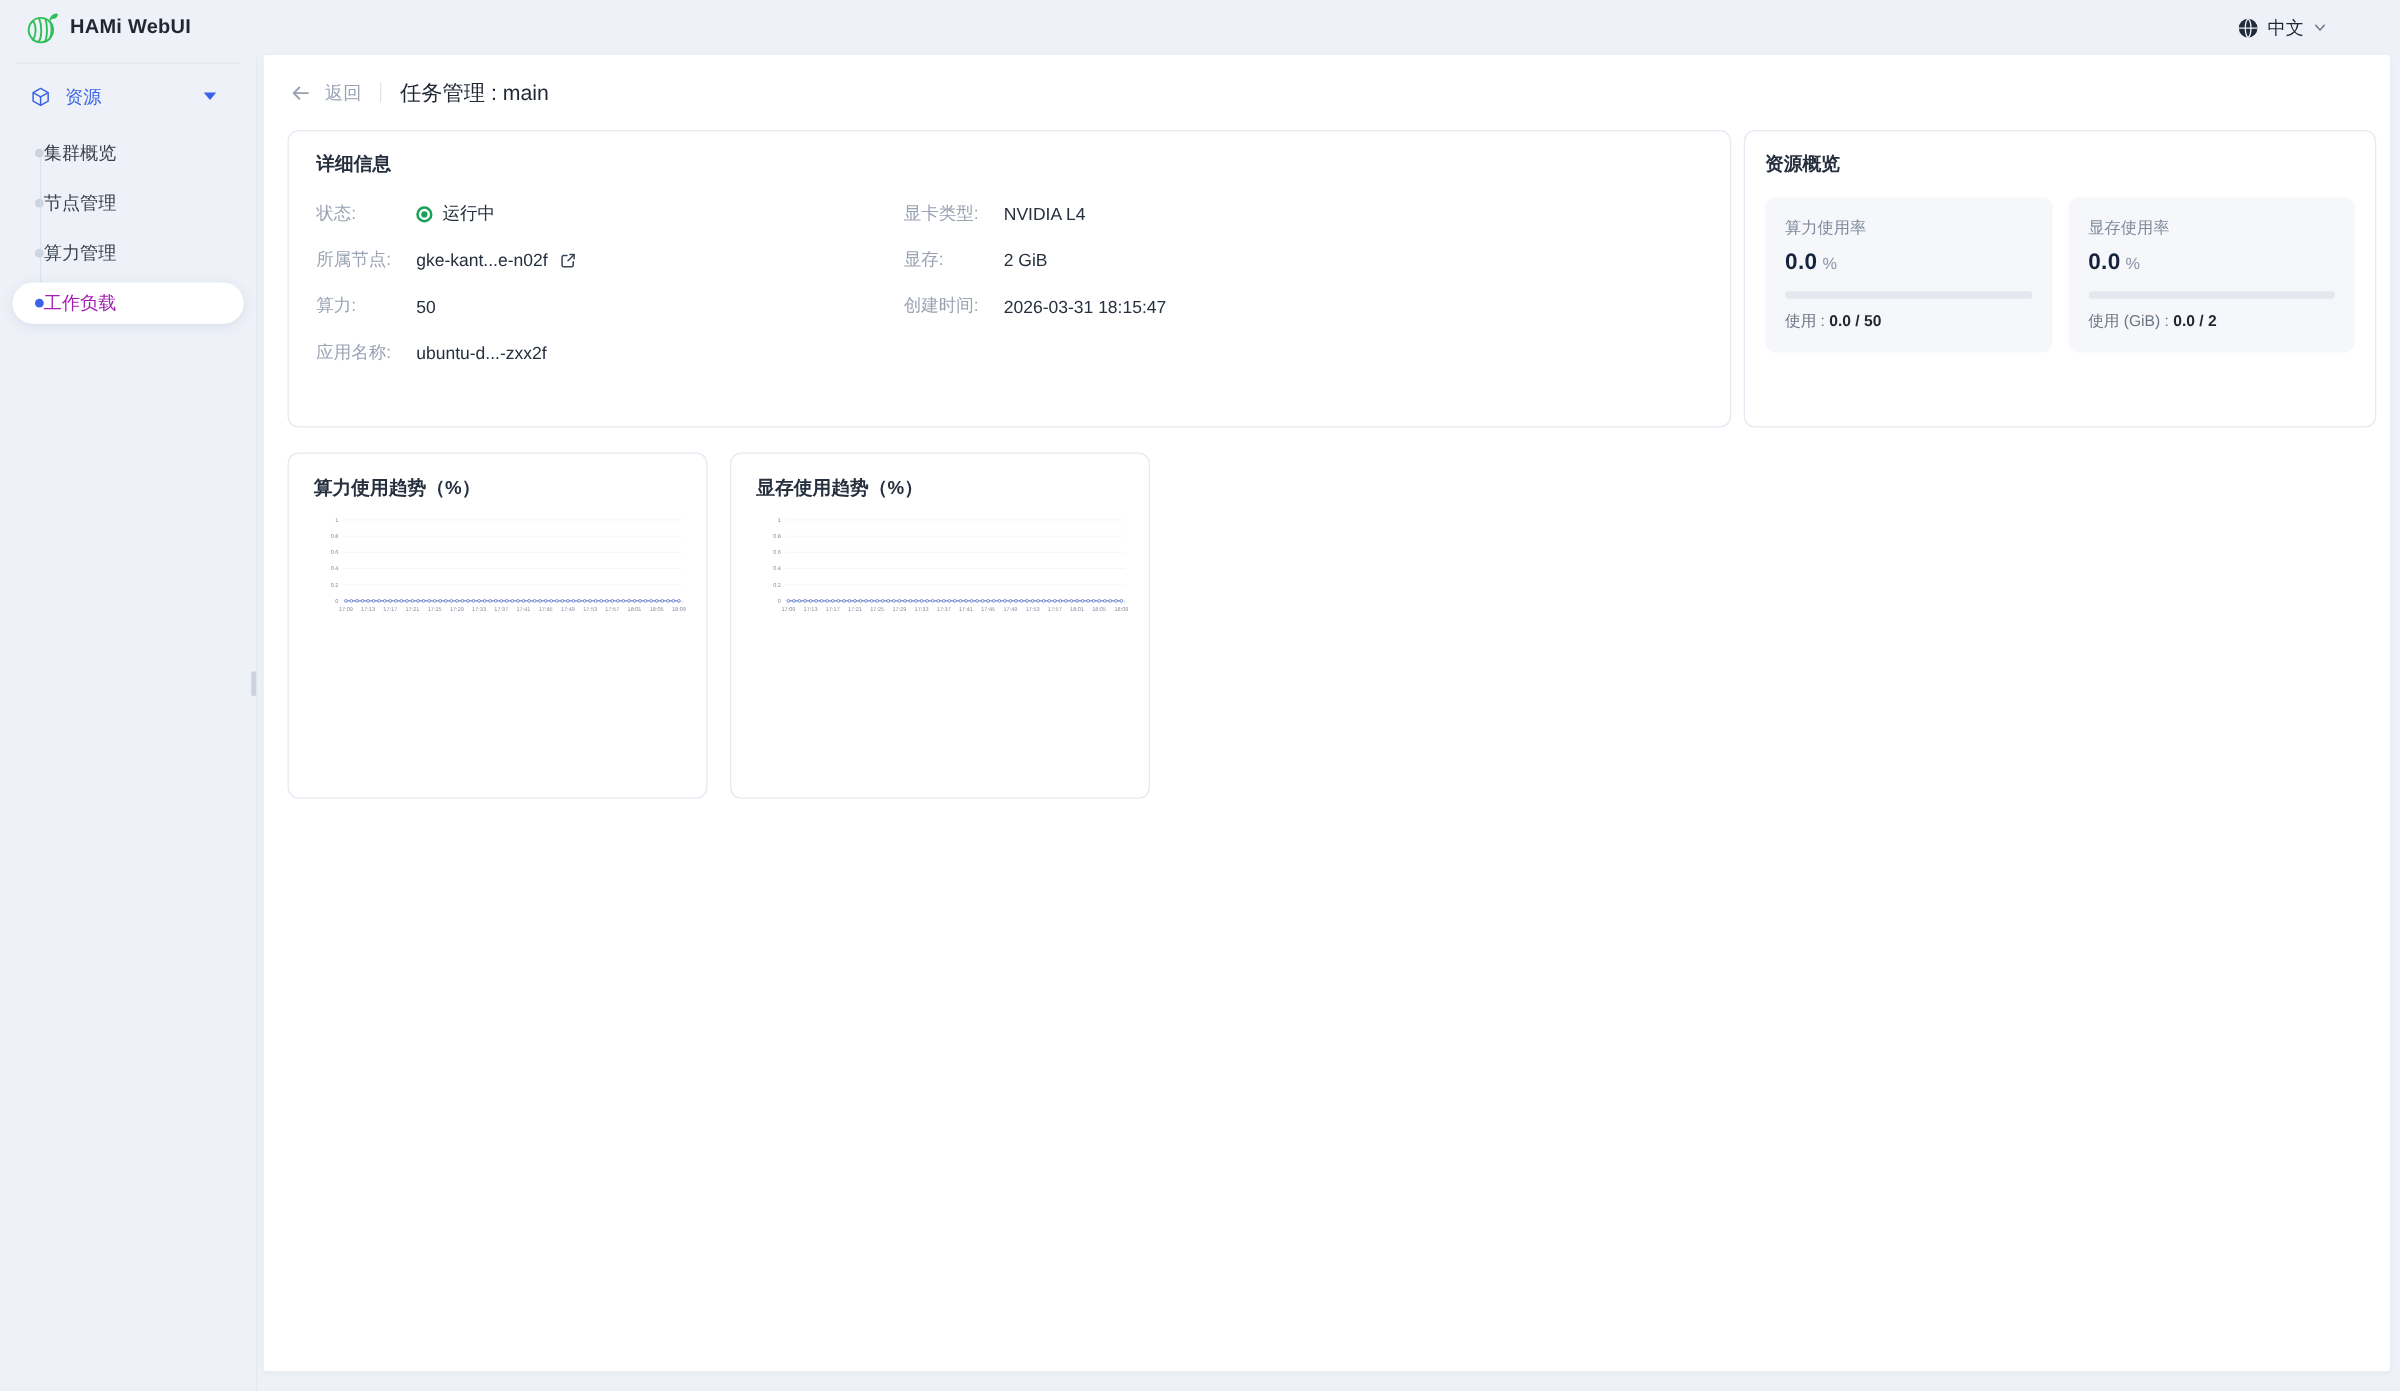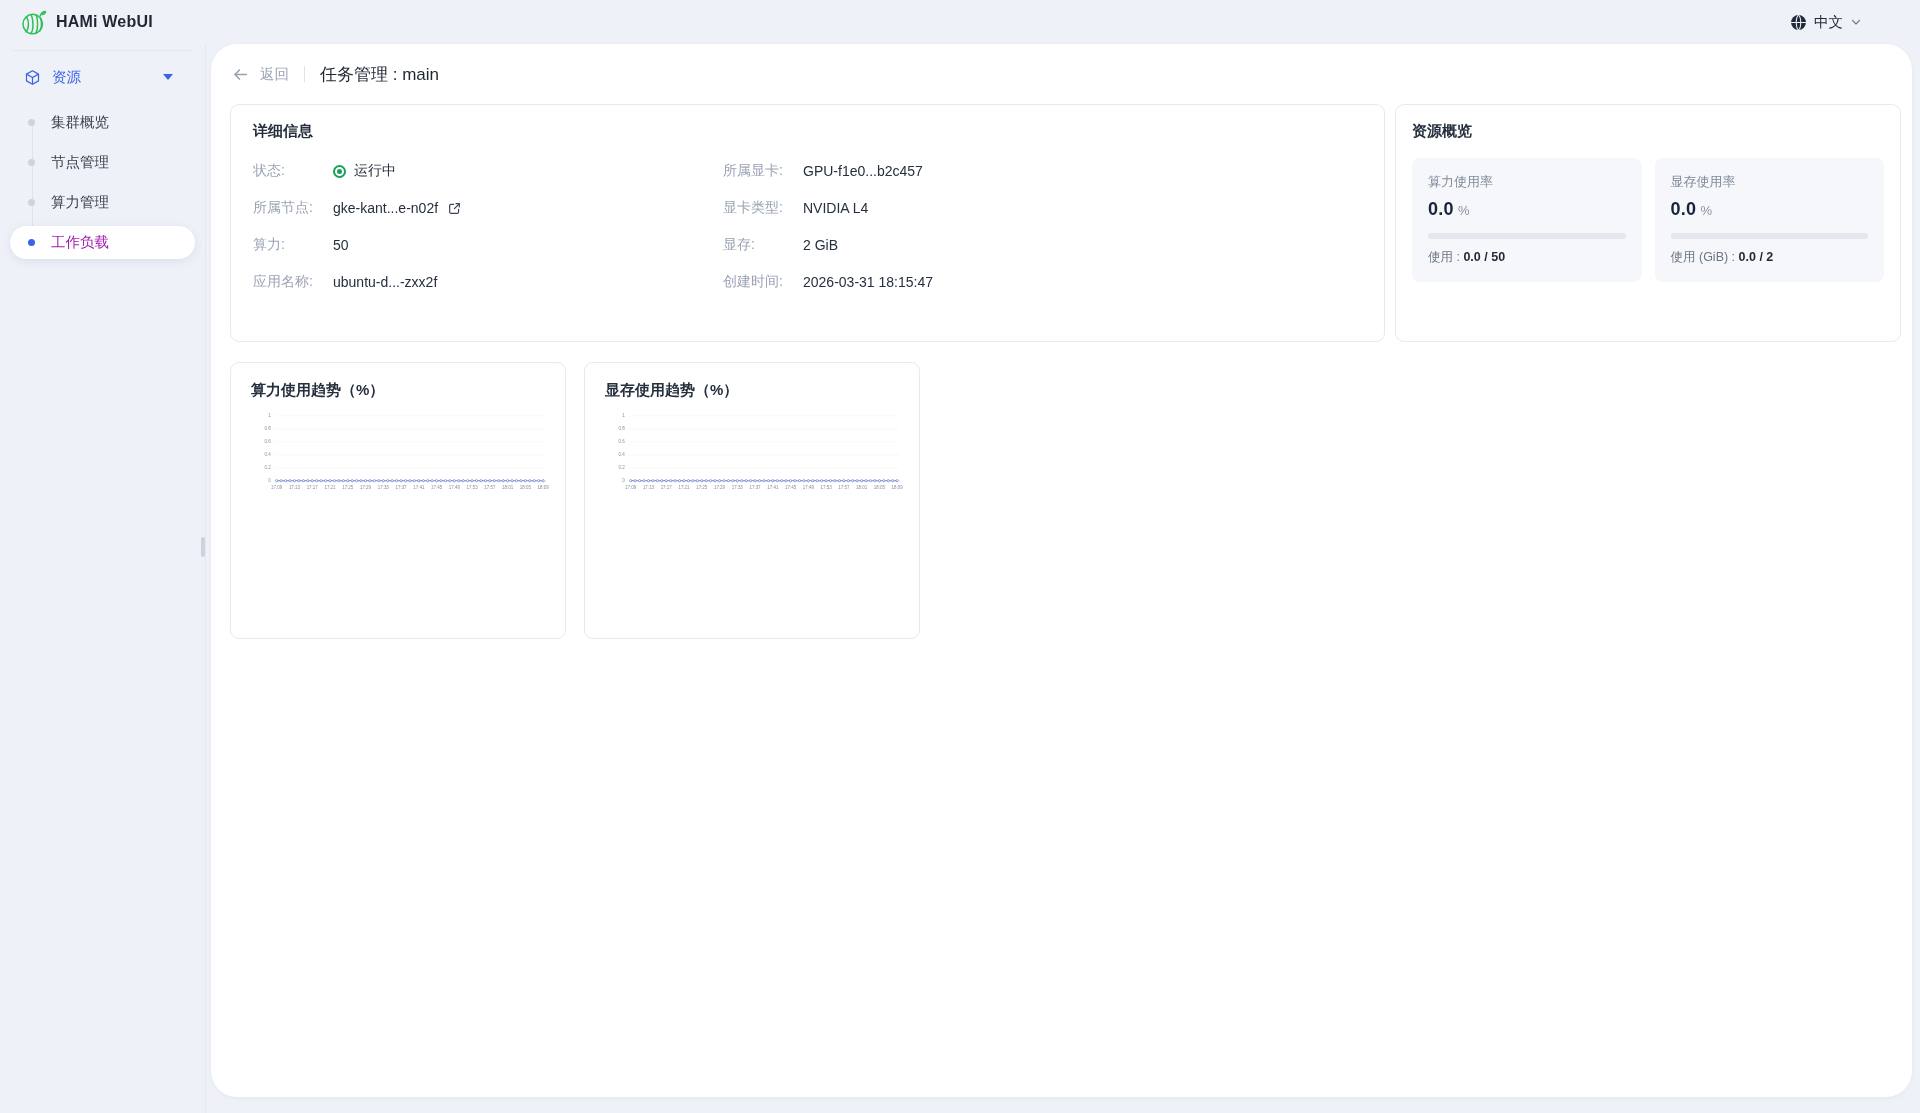--- a/index.html
+++ b/index.html
@@ -16,27 +16,27 @@
   .lang{display:flex;align-items:center;gap:7px;cursor:pointer;}
   .lang-label{font-size:14.5px;color:#1f2733;}
   
   .sidebar{position:absolute;top:44px;left:0;bottom:0;width:206px;border-right:1px solid #e4e9f1;}
   .sidebar-sep{height:1px;background:#e4e9f1;margin:6px 12px 0 12px;}
   .side-group{display:flex;align-items:center;gap:11px;padding:0 14px 0 24px;height:44px;margin-top:4px;cursor:pointer;}
   .side-group-label{font-size:14.5px;font-weight:500;color:#3a63e8;flex:1;}
   .caret-down{width:0;height:0;border-left:5px solid transparent;border-right:5px solid transparent;border-top:6px solid #3a63e8;margin-right:18px;}
   .side-list{list-style:none;position:relative;margin-top:6px;}
   .side-list::before{content:"";position:absolute;left:32px;top:18px;bottom:18px;width:1px;background:#dde3ee;}
-  .side-item{position:relative;display:flex;align-items:center;gap:16px;height:33px;margin:7px 10px 7px 10px;padding-left:18px;border-radius:18px;cursor:pointer;font-size:14.5px;color:#39424f;}
+  .side-item{position:relative;display:flex;align-items:center;gap:0;height:33px;margin:7px 10px 7px 10px;padding-left:18px;border-radius:18px;cursor:pointer;font-size:14.5px;color:#39424f;}
   .side-item .dot{width:7px;height:7px;border-radius:50%;background:#ccd4e0;flex:none;}
   .side-item.active{background:#ffffff;color:#a21caf;box-shadow:0 2px 10px rgba(40,70,140,.10);}
   .side-item.active .dot{background:#3a63e8;}
   .resize-handle{position:absolute;left:201px;top:537px;width:4px;height:20px;border-radius:2px;background:#ccd3de;cursor:col-resize;}
   
-  .main-panel{position:absolute;left:211px;top:44px;width:1701px;height:1053px;background:#ffffff;border-radius:26px;box-shadow:0 1px 4px rgba(30,50,90,.05);padding:14px 11px 16px 19px;overflow:hidden;}
+  .main-panel{position:absolute;left:211px;top:44px;width:1701px;height:1053px;background:#ffffff;border-radius:2px;box-shadow:0 1px 4px rgba(30,50,90,.05);padding:14px 11px 16px 19px;overflow:hidden;}
   .page-head{display:flex;align-items:center;gap:11px;height:32px;margin-bottom:14px;padding-left:2px;}
   .back-arrow{display:flex;align-items:center;cursor:pointer;}
   .back-label{font-size:14.5px;color:#9aa3b4;cursor:pointer;}
   .vdiv{width:1px;height:16px;background:#dfe3ea;margin:0 4px;}
   .page-title{font-size:17px;font-weight:400;color:#1f2733;}
   
   .card{background:#fff;border:1px solid #e5eaf2;border-radius:9px;}
   .row1{display:flex;gap:10px;}
   .detail-card{flex:1;height:238px;padding:17px 22px;}
   .card-title{font-size:15px;font-weight:700;color:#252f3e;}
@@ -185,26 +185,20 @@
               </span>
             </div>
             <div class="field-row">
               <span class="field-label">应用名称:</span>
               <span class="field-value">
                 <span>ubuntu-d...-zxx2f</span>
               </span>
             </div>
           </div>
           <div class="detail-col right">
-            <div class="field-row">
-              <span class="field-label">所属显卡:</span>
-              <span class="field-value">
-                <span>GPU-f1e0...b2c457</span>
-              </span>
-            </div>
             <div class="field-row">
               <span class="field-label">显卡类型:</span>
               <span class="field-value">
                 <span>NVIDIA L4</span>
               </span>
             </div>
             <div class="field-row">
               <span class="field-label">显存:</span>
               <span class="field-value">
                 <span>2 GiB</span>

